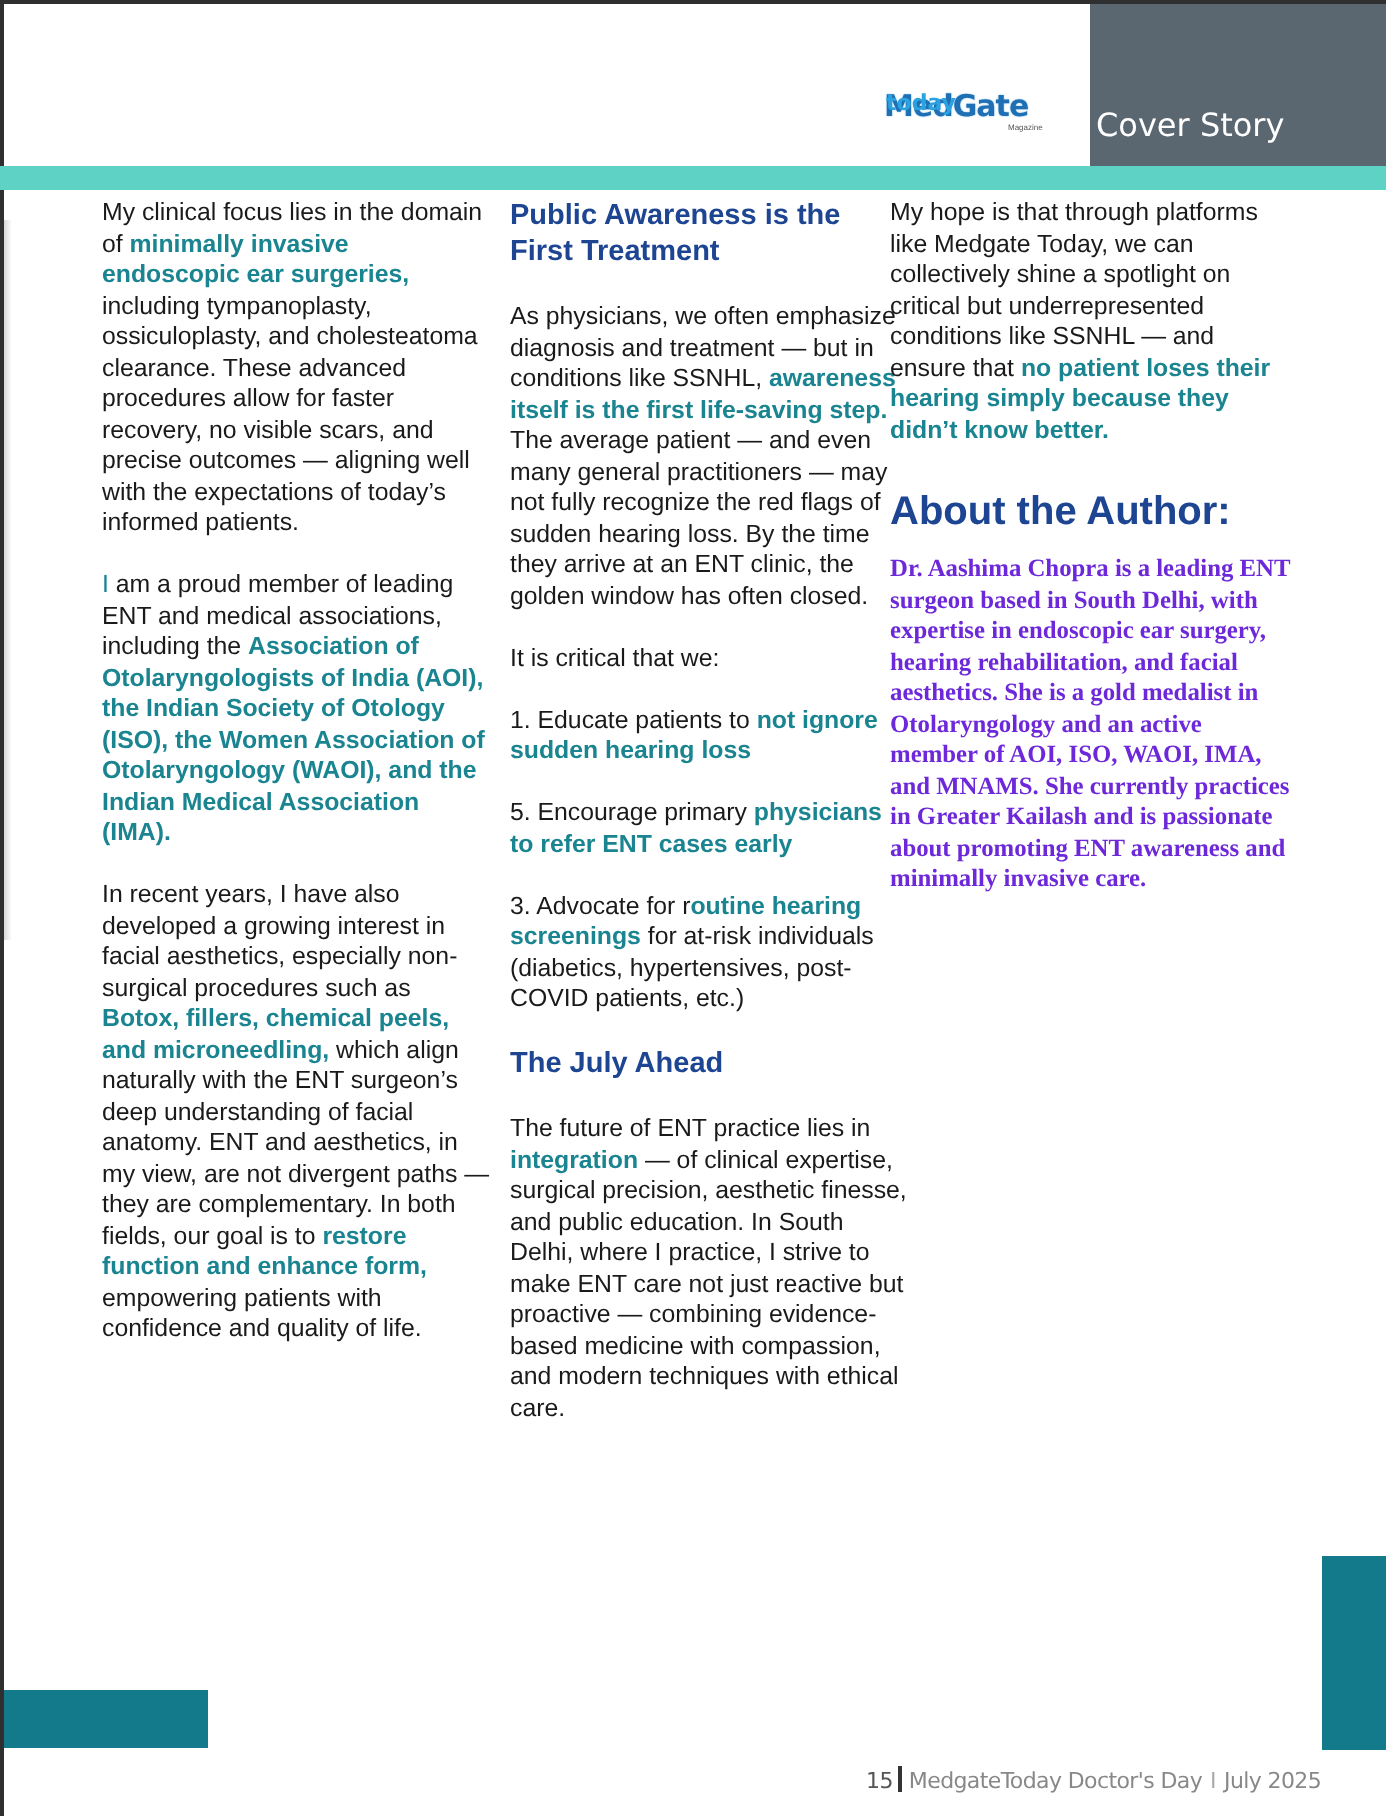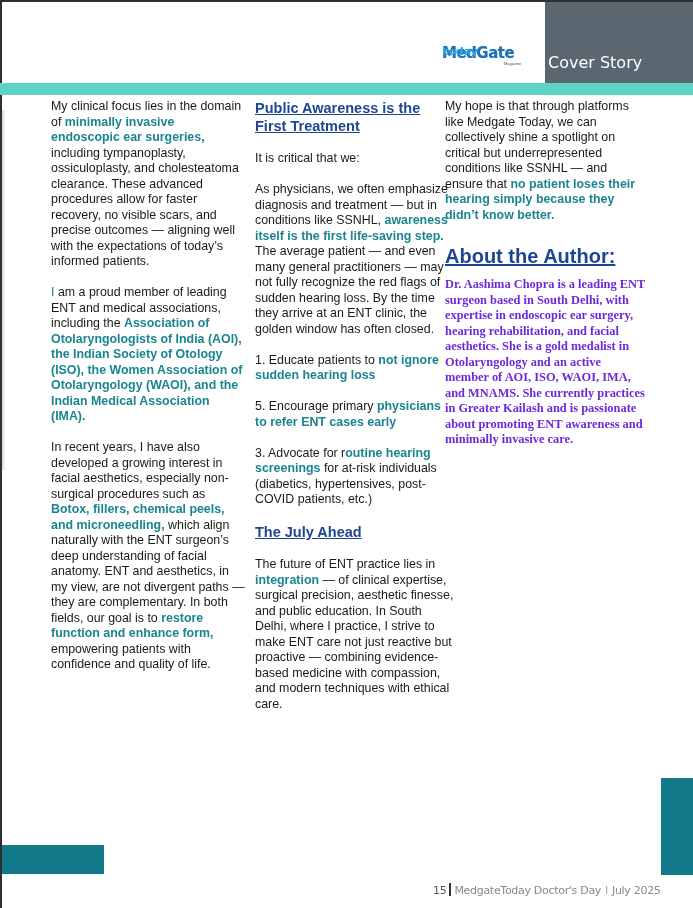--- a/index.html
+++ b/index.html
@@ -49,21 +49,20 @@
     }
     .col1 { left: 51px; width: 195px; }
     .col2 { left: 255px; width: 200px; }
     .col3 { left: 445px; width: 200px; }
     .col p { margin: 0 0 15.5px 0; }
     .hl { color: #1a8591; font-weight: bold; }
     .hl-first { color: #1a8591; }
     .h2 {
       color: #1d4592; font-weight: bold; font-size: 14.5px; line-height: 18px;
       margin: 0 0 16px 0;
-      text-decoration: underline;
     }
     .h2.author { font-size: 20px; margin-top: 24px; margin-bottom: 12px; }
     .author-bio { color: #6d28d9; font-weight: bold; font-family: Liberation Serif, serif; }
     .bottom-left-block {
       position: absolute; left: 2px; top: 845px; width: 102px; height: 29px;
       background: #137a8c;
     }
     .bottom-right-block {
       position: absolute; left: 661px; top: 778px; width: 32px; height: 97px;
       background: #137a8c;
@@ -95,22 +94,22 @@
 <div class="teal-bar"></div>
 
 <div class="col col1">
   <p><span>My clinical focus lies in the domain of </span><span class="hl">minimally invasive endoscopic ear surgeries,</span><span> including tympanoplasty, ossiculoplasty, and cholesteatoma clearance. These advanced procedures allow for faster recovery, no visible scars, and precise outcomes — aligning well with the expectations of today’s informed patients.</span></p>
   <p><span class="hl-first">I</span><span> am a proud member of leading ENT and medical associations, including the </span><span class="hl">Association of Otolaryngologists of India (AOI), the Indian Society of Otology (ISO), the Women Association of Otolaryngology (WAOI), and the Indian Medical Association (IMA).</span></p>
   <p><span>In recent years, I have also developed a growing interest in facial aesthetics, especially non-surgical procedures such as </span><span class="hl">Botox, fillers, chemical peels, and microneedling,</span><span> which align naturally with the ENT surgeon’s deep understanding of facial anatomy. ENT and aesthetics, in my view, are not divergent paths — they are complementary. In both fields, our goal is to </span><span class="hl">restore function and enhance form,</span><span> empowering patients with confidence and quality of life.</span></p>
 </div>
 
 <div class="col col2">
   <div class="h2">Public Awareness is the First Treatment</div>
+  <p><span>As physicians, we often emphasize diagnosis and treatment — but in conditions like SSNHL, </span><span class="hl">awareness itself is the first life-saving step.</span><span> The average patient — and even many general practitioners — may not fully recognize the red flags of sudden hearing loss. By the time they arrive at an ENT clinic, the golden window has often closed.</span></p>
   <p>It is critical that we:</p>
-  <p><span>As physicians, we often emphasize diagnosis and treatment — but in conditions like SSNHL, </span><span class="hl">awareness itself is the first life-saving step.</span><span> The average patient — and even many general practitioners — may not fully recognize the red flags of sudden hearing loss. By the time they arrive at an ENT clinic, the golden window has often closed.</span></p>
   <p><span>1. Educate patients to </span><span class="hl">not ignore sudden hearing loss</span><span></span></p>
   <p><span>5. Encourage primary </span><span class="hl">physicians to refer ENT cases early</span><span></span></p>
   <p><span>3. Advocate for r</span><span class="hl">outine hearing screenings</span><span> for at-risk individuals (diabetics, hypertensives, post-COVID patients, etc.)</span></p>
   <div class="h2">The July Ahead</div>
   <p><span>The future of ENT practice lies in </span><span class="hl">integration</span><span> — of clinical expertise, surgical precision, aesthetic finesse, and public education. In South Delhi, where I practice, I strive to make ENT care not just reactive but proactive — combining evidence-based medicine with compassion, and modern techniques with ethical care.</span></p>
 </div>
 
 <div class="col col3">
   <p><span>My hope is that through platforms like Medgate Today, we can collectively shine a spotlight on critical but underrepresented conditions like SSNHL — and ensure that </span><span class="hl">no patient loses their hearing simply because they didn’t know better.</span><br></p>
   <div class="h2 author">About the Author:</div>

